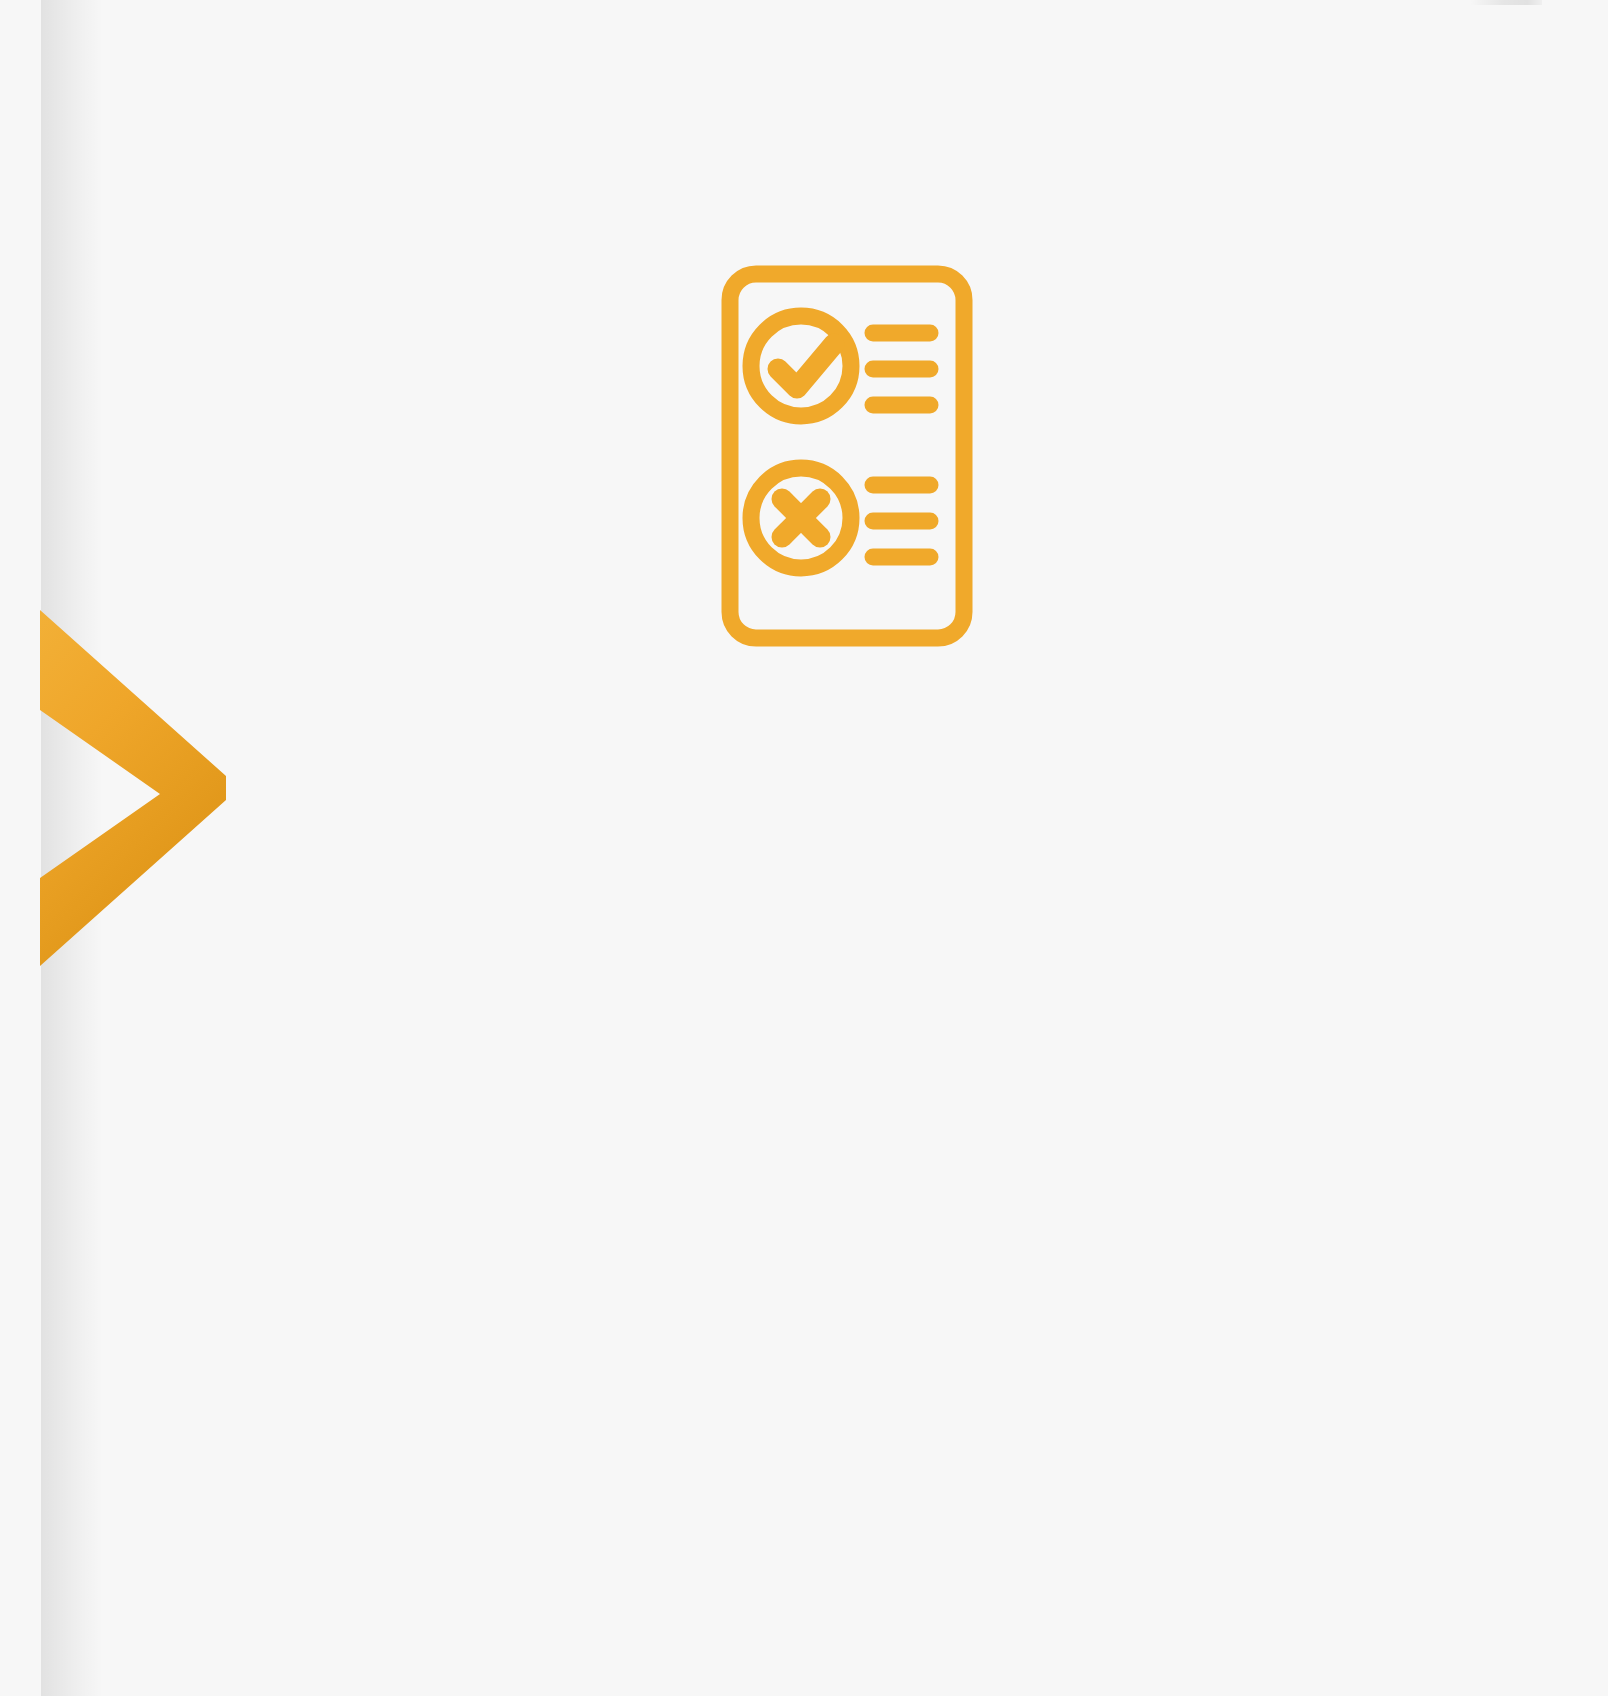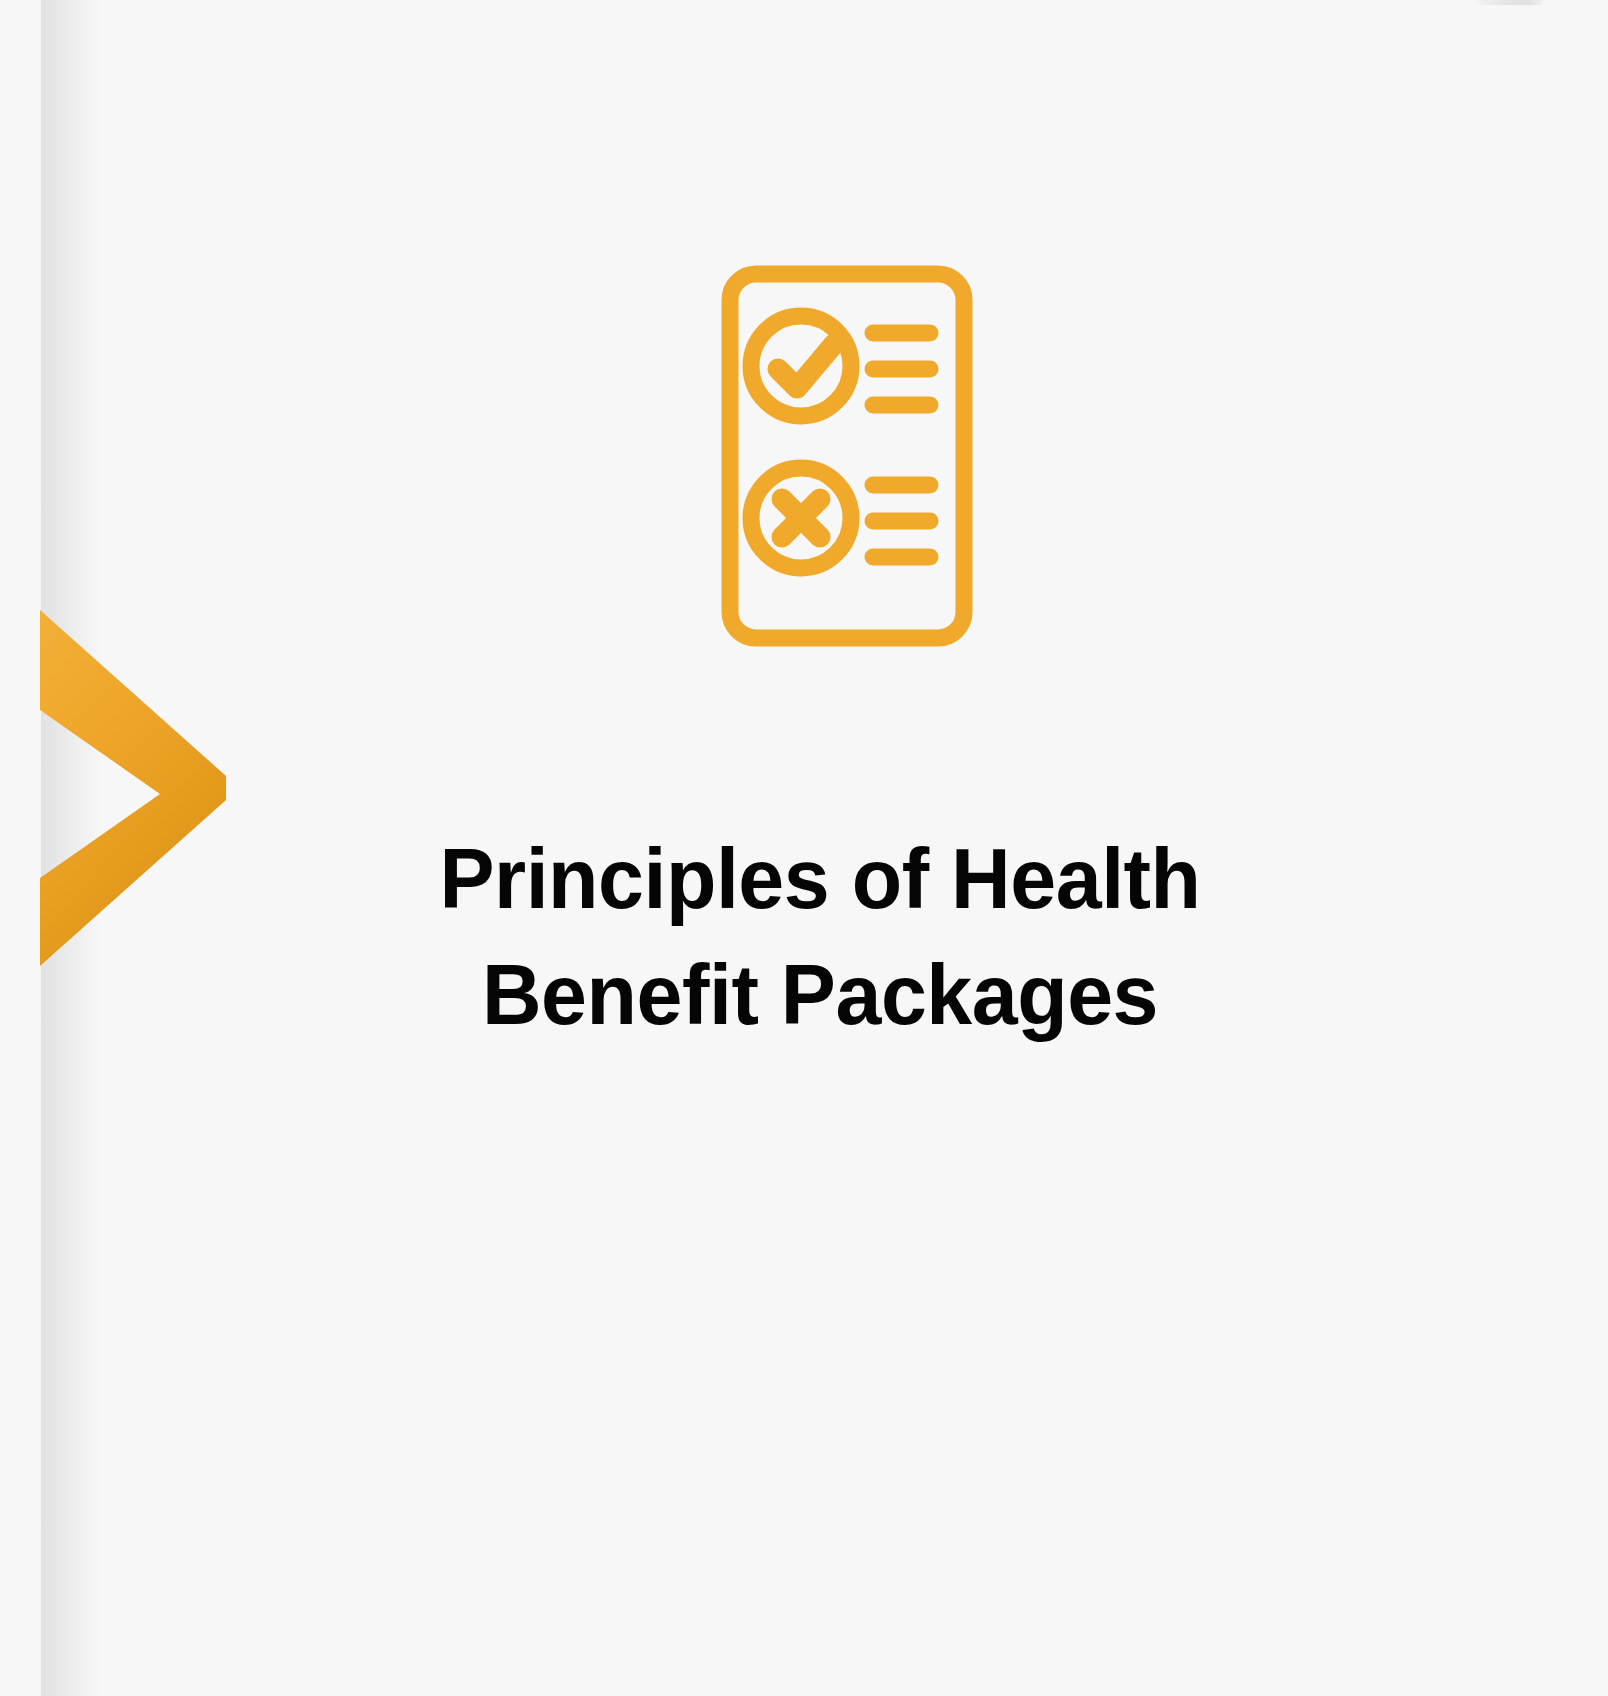--- a/index.html
+++ b/index.html
@@ -144,18 +144,14 @@
         <line x1="205" y1="121" x2="262" y2="121"></line>
         <line x1="205" y1="157" x2="262" y2="157"></line>
 
         <line x1="205" y1="237" x2="262" y2="237"></line>
         <line x1="205" y1="273" x2="262" y2="273"></line>
         <line x1="205" y1="309" x2="262" y2="309"></line>
       </g>
     </svg>
   </div>
 
-  <div class="title-block">
-    <div class="title-line">Principles of Health</div>
-    <div class="title-line">Benefit Packages</div>
-  </div>
 
 </div>
 
 </body></html>

